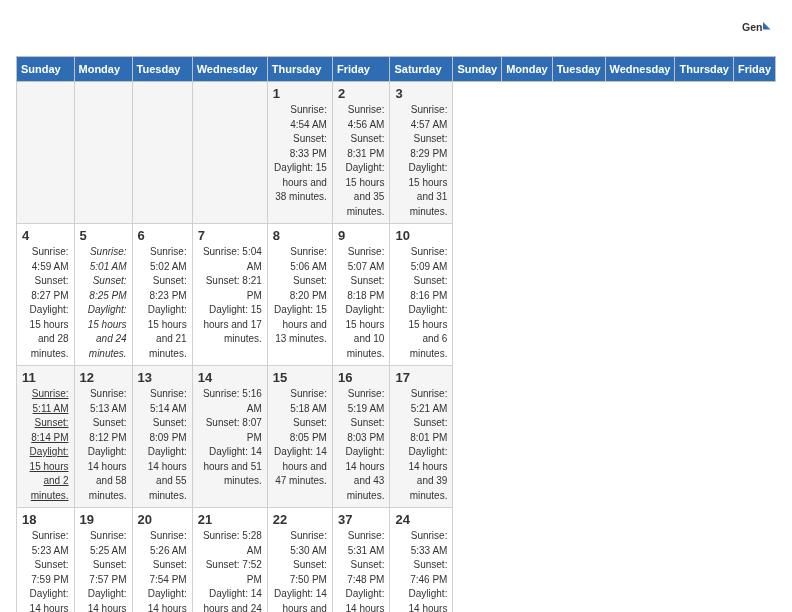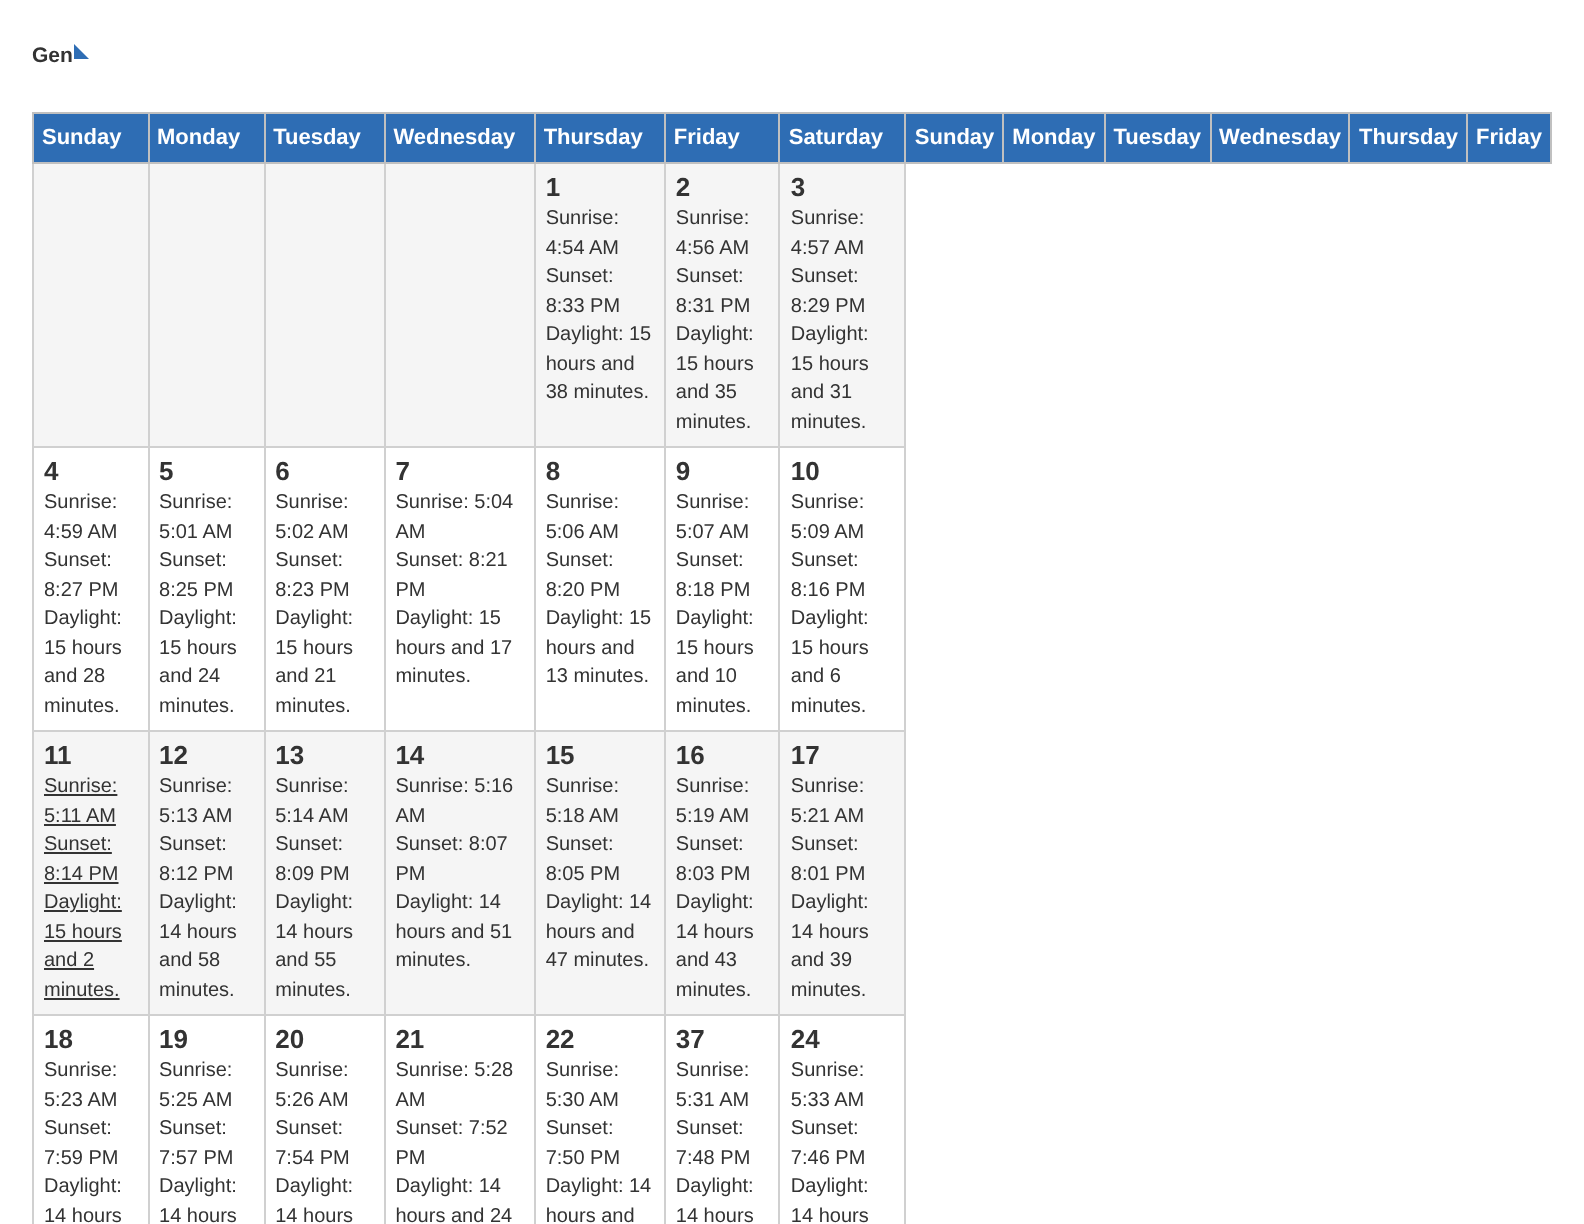--- a/index.html
+++ b/index.html
@@ -5,21 +5,21 @@
     * { box-sizing: border-box; margin: 0; padding: 0; }
     body {
       font-family: Arial, sans-serif;
       background: #fff;
       width: 792px;
       min-height: 612px;
       padding: 16px;
     }
     .header {
       display: flex;
-      justify-content: flex-start;
+      justify-content: flex-end;
       align-items: flex-start;
       margin-bottom: 10px;
     }
     .logo {
       display: flex;
       align-items: center;
       gap: 4px;
     }
     .logo-text-general {
       font-size: 18px;
@@ -83,20 +83,21 @@
       font-size: 13px;
       font-weight: bold;
       color: #333;
       display: block;
       margin-bottom: 2px;
     }
     .day-info {
       font-size: 10px;
       color: #333;
       line-height: 1.45;
+      text-align: right;
     }
     .empty-cell {
       background-color: #f5f5f5;
     }
   </style>
 </head>
 <body>
 
 <div class="header">
   <div class="logo">
@@ -160,21 +161,21 @@
       </tr>
       <tr>
         <td>
           <span class="day-number">4</span>
           <div class="day-info" style="white-space: pre-line;">Sunrise: 4:59 AM
 Sunset: 8:27 PM
 Daylight: 15 hours and 28 minutes.</div>
         </td>
         <td>
           <span class="day-number">5</span>
-          <div class="day-info" style="white-space: pre-line;">Sunrise: 5:01 AM
+          <div class="day-info" style="white-space: pre-line; font-style: italic;">Sunrise: 5:01 AM
 Sunset: 8:25 PM
 Daylight: 15 hours and 24 minutes.</div>
         </td>
         <td>
           <span class="day-number">6</span>
           <div class="day-info" style="white-space: pre-line;">Sunrise: 5:02 AM
 Sunset: 8:23 PM
 Daylight: 15 hours and 21 minutes.</div>
         </td>
         <td>

